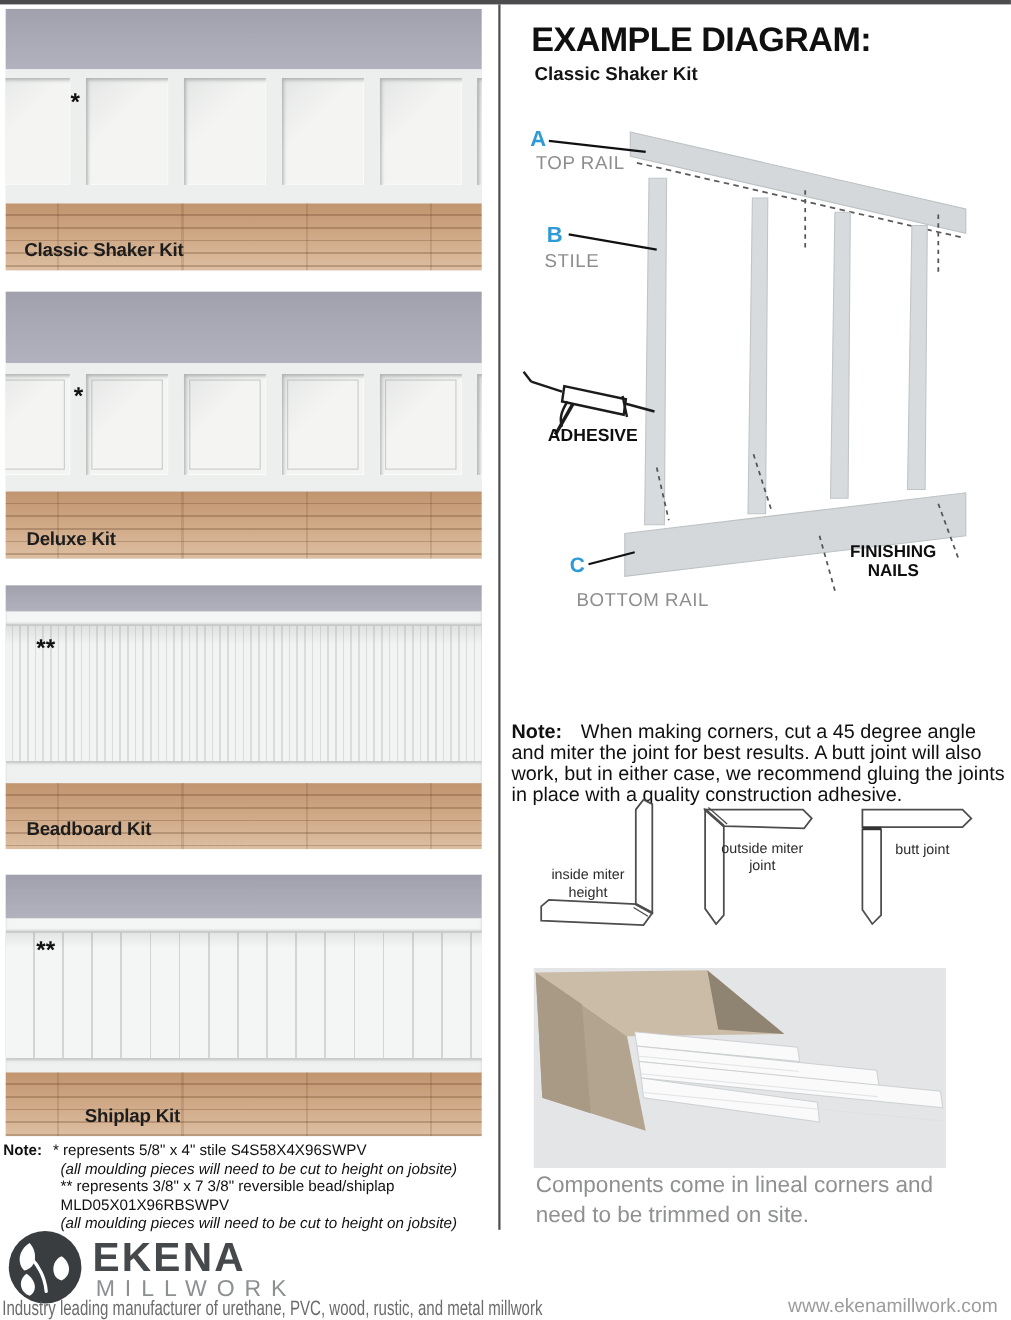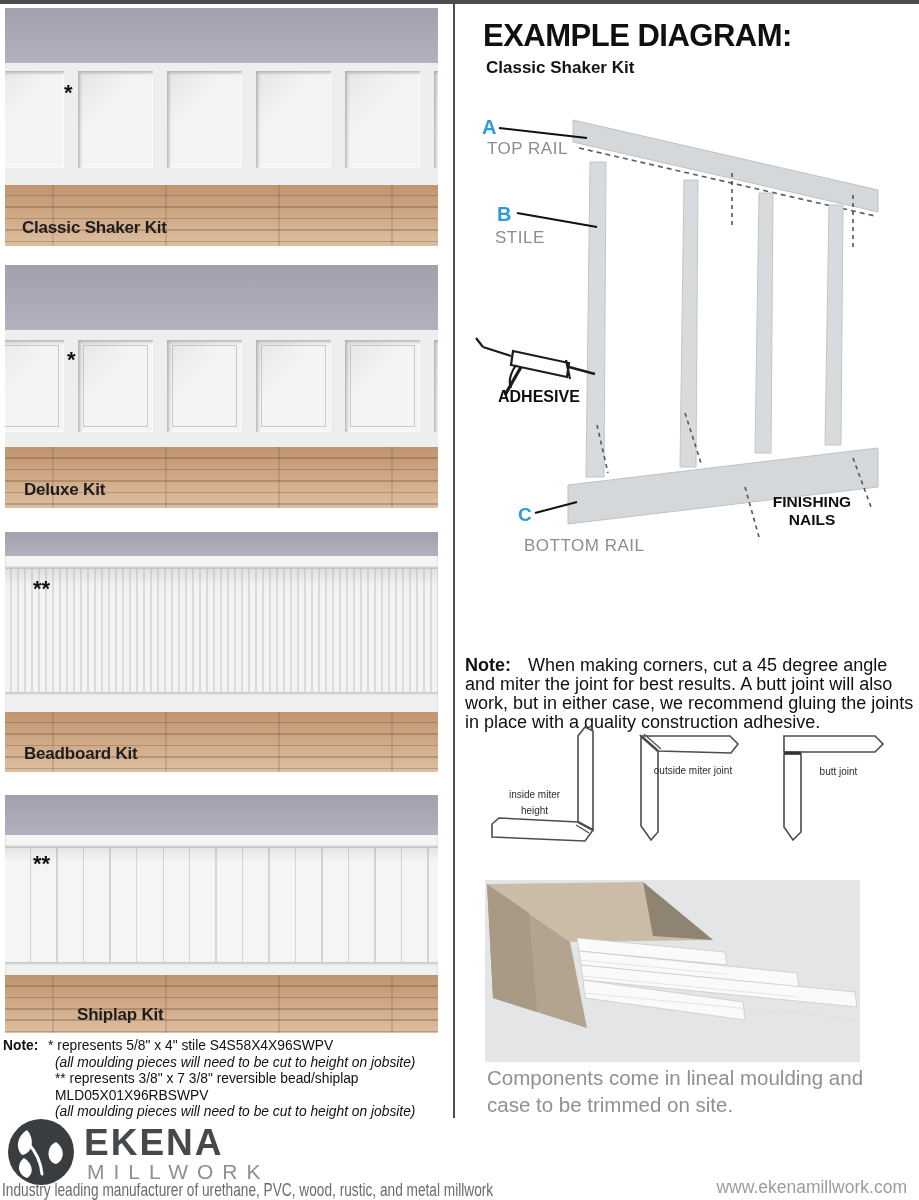--- a/index.html
+++ b/index.html
@@ -64,21 +64,21 @@
   .callout-letter{font-weight:bold;color:#2e9ad6;font-size:20px;}
   .callout-text{color:#8d8d8d;font-size:17px;letter-spacing:0.5px;}
   .cl-a{left:482px;top:116px;} .ct-a{left:487px;top:139px;}
   .cl-b{left:497px;top:203px;} .ct-b{left:495px;top:228px;}
   .cl-c{left:518px;top:504px;font-size:19px;} .ct-c{left:524px;top:508px;margin-top:28px;}
   .adhesive-lb{left:498px;top:388px;font-weight:bold;font-size:16px;color:#0e0e0e;}
   .fin-lb{left:760px;top:493px;width:104px;text-align:center;font-weight:bold;font-size:15.5px;
           line-height:18px;color:#0e0e0e;}
   .right-note{left:465px;top:656px;width:452px;font-size:18px;line-height:19px;color:#101010;}
   .right-note b{margin-right:12px;}
-  .joint-lb{font-size:10px;color:#2b2b2b;text-align:center;line-height:16px;}
+  .joint-lb{font-size:13px;color:#2b2b2b;text-align:center;line-height:16px;}
   .jl1{left:497px;top:787px;width:75px;} .jl2{left:652px;top:763px;width:82px;}
   .jl3{left:801px;top:764px;width:75px;}
   .box-caption{left:487px;top:1064px;width:392px;font-size:20.5px;line-height:27px;color:#8f9090;}
 
   
   .brand-top{left:84px;top:1122px;font-size:37px;font-weight:bold;color:#46494c;letter-spacing:2px;}
   .brand-bottom{left:87px;top:1160px;font-size:21px;color:#8d9093;letter-spacing:9px;}
   .tagline{left:2px;top:1179px;font-size:19px;color:#6c6c6c;white-space:nowrap;
            transform:scaleX(0.72);transform-origin:left top;}
   .site-url{right:12px;top:1177px;font-size:17.5px;color:#9c9c9c;white-space:nowrap;}
@@ -241,21 +241,21 @@
     <g fill="#f9faf9" stroke="#c8ccce" stroke-width="0.8">
       <polygon points="92,58 240,72 242,85 94,71"></polygon>
       <polygon points="94,71 312,93 314,107 96,85"></polygon>
       <polygon points="96,85 370,112 372,127 98,100"></polygon>
       <polygon points="98,100 258,122 260,140 100,118"></polygon>
       <line x1="94" y1="80" x2="241" y2="94" stroke="#dde0e1"></line>
       <line x1="96" y1="96" x2="313" y2="117" stroke="#dde0e1"></line>
       <line x1="98" y1="113" x2="371" y2="139" stroke="#dde0e1"></line>
     </g>
   </svg>
-  <div class="abs box-caption">Components come in lineal moulding and case to be trimmed on site.</div>
+  <div class="abs box-caption">Components come in lineal corners and need to be trimmed on site.</div>
 
   <svg class="abs" style="left:6px;top:1117px;" width="70" height="70" viewBox="0 0 70 70">
     <circle cx="35" cy="35" r="33" fill="#3a3d40"></circle>
     <g>
       <path d="M36,57 C35,45 31,36 22,26" stroke="#fff" stroke-width="3" fill="none" stroke-linecap="round"></path>
       <path d="M21,13 C11,19 9,31 16,38 C27,36 29,22 21,13 Z" fill="#fff"></path>
       <path d="M50,25 C59,31 59,43 50,47 C40,45 40,29 50,25 Z" fill="#fff"></path>
       <path d="M18,41 C10,47 12,58 21,61 C29,56 26,46 18,41 Z" fill="#fff"></path>
     </g>
   </svg>

